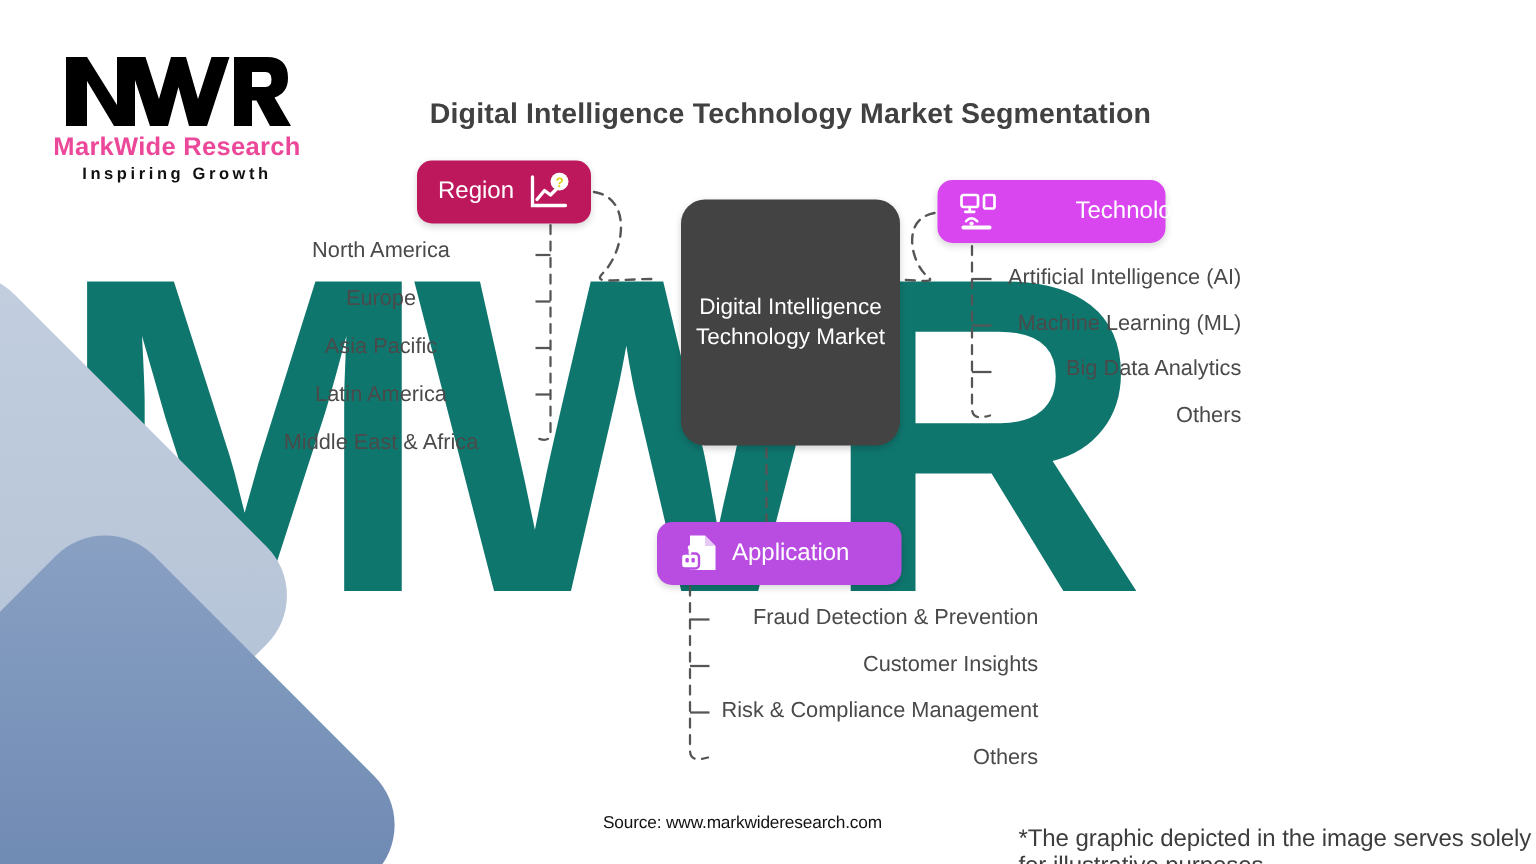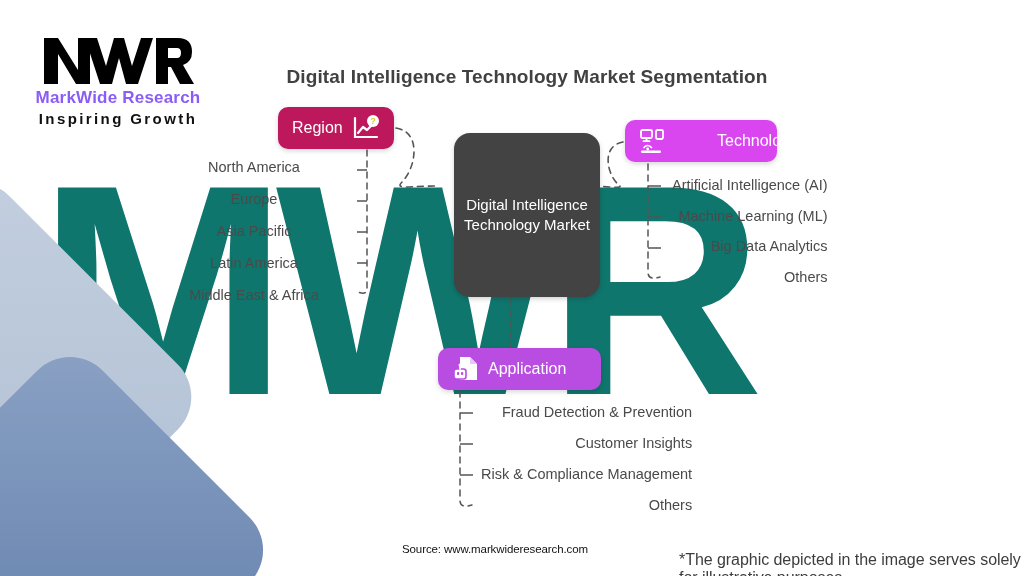--- a/index.html
+++ b/index.html
@@ -64,26 +64,26 @@
     width: 180px;
     text-align: center;
   }
   #logo-mark {
     display: block;
     margin: 0 auto;
   }
   .logo-name {
     font-size: 17px;
     font-weight: 700;
-    color: #8b5cf6;
+    color: #ec4899;
     letter-spacing: 0.2px;
     margin-top: 1px;
   }
   .logo-tag {
-    font-size: 15px;
+    font-size: 11px;
     font-weight: 700;
     color: #111111;
     letter-spacing: 2.4px;
     margin-top: 2px;
   }
 
   
   #title {
     position: absolute;
     left: 220px;

